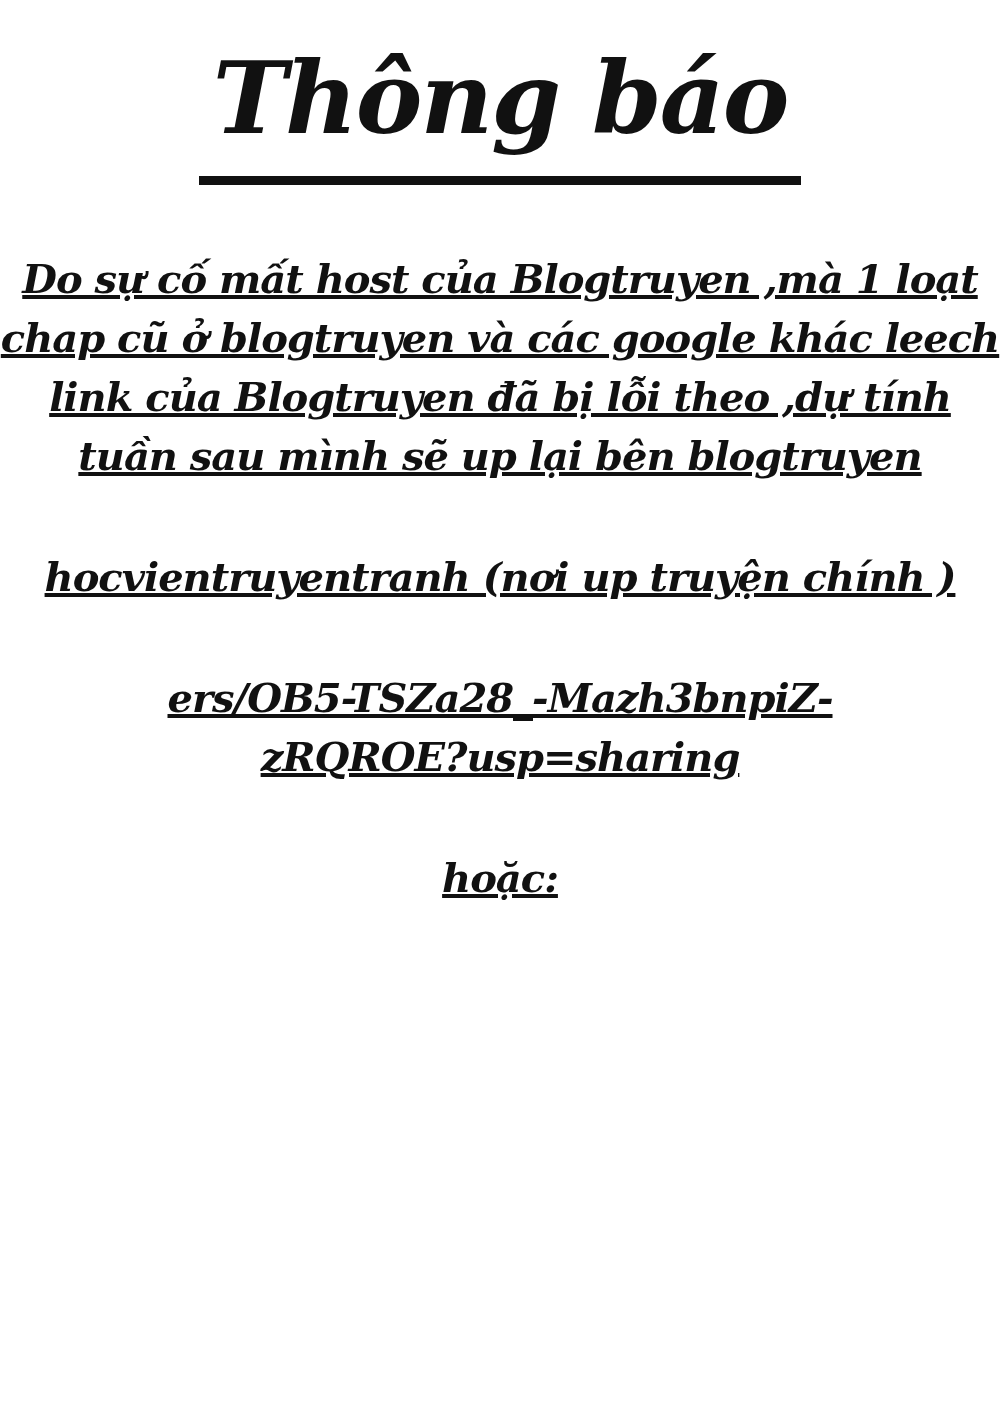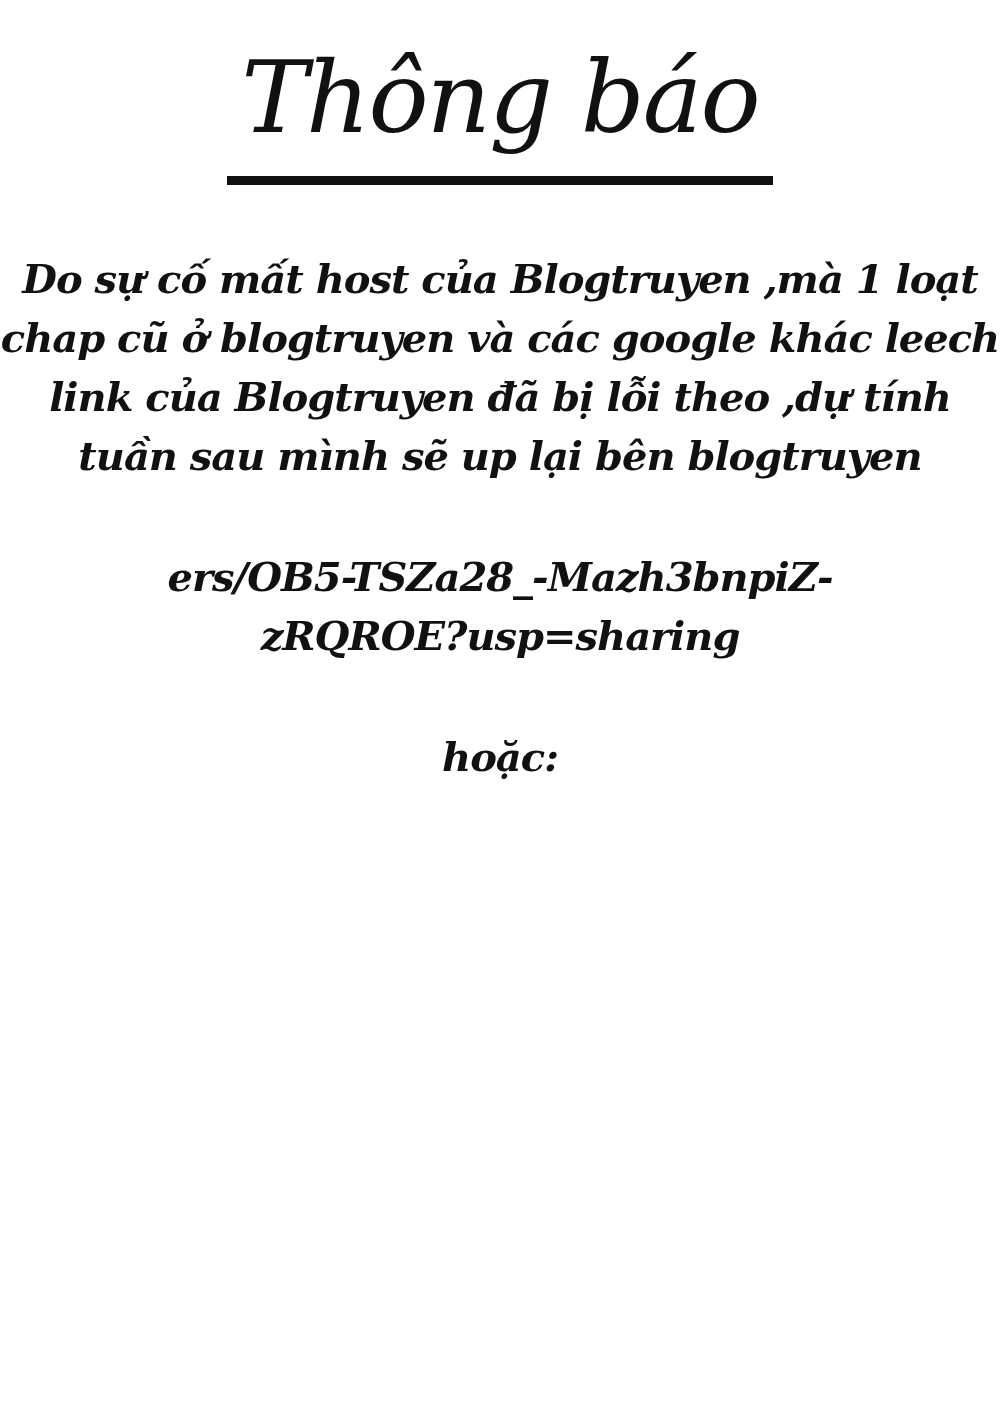--- a/index.html
+++ b/index.html
@@ -23,37 +23,37 @@
     text-align: center;
   }
 
   .title-wrap {
     padding-top: 34px;
   }
 
   .page-title {
     display: inline-block;
     font-style: italic;
-    font-weight: normal;
+    font-weight: bold;
     font-size: 100px;
     line-height: 1.28;
     letter-spacing: -2px;
     padding: 0 14px 14px 14px;
     border-bottom: 9px solid #111111;
   }
 
   .announcement {
     font-style: italic;
     font-weight: bold;
     font-size: 40px;
     line-height: 59px;
     letter-spacing: -1px;
   }
 
-  .para { margin-top: 62px; }
+  .para { margin-top: 62px; text-decoration: underline; }
   .para:first-of-type { margin-top: 64px; }
 
   .line { white-space: nowrap; }
 </style>
 </head>
 <body>
 
 <div class="page">
 
   <div class="title-wrap">
@@ -63,20 +63,21 @@
   <div class="announcement">
 
     <div class="para">
       <div class="line">Do sự cố mất host của Blogtruyen ,mà 1 loạt</div>
       <div class="line">chap cũ ở blogtruyen và các google khác leech</div>
       <div class="line">link của Blogtruyen đã bị lỗi theo ,dự tính</div>
       <div class="line">tuần sau mình sẽ up lại bên blogtruyen</div>
     </div>
 
     <div class="para">
+      <div class="line">hocvientruyentranh (nơi up truyện chính )</div>
     </div>
 
 
     <div class="para">
       <div class="line">ers/OB5-TSZa28_-Mazh3bnpiZ-</div>
       <div class="line">zRQROE?usp=sharing</div>
     </div>
 
     <div class="para">
       <div class="line">hoặc:</div>

